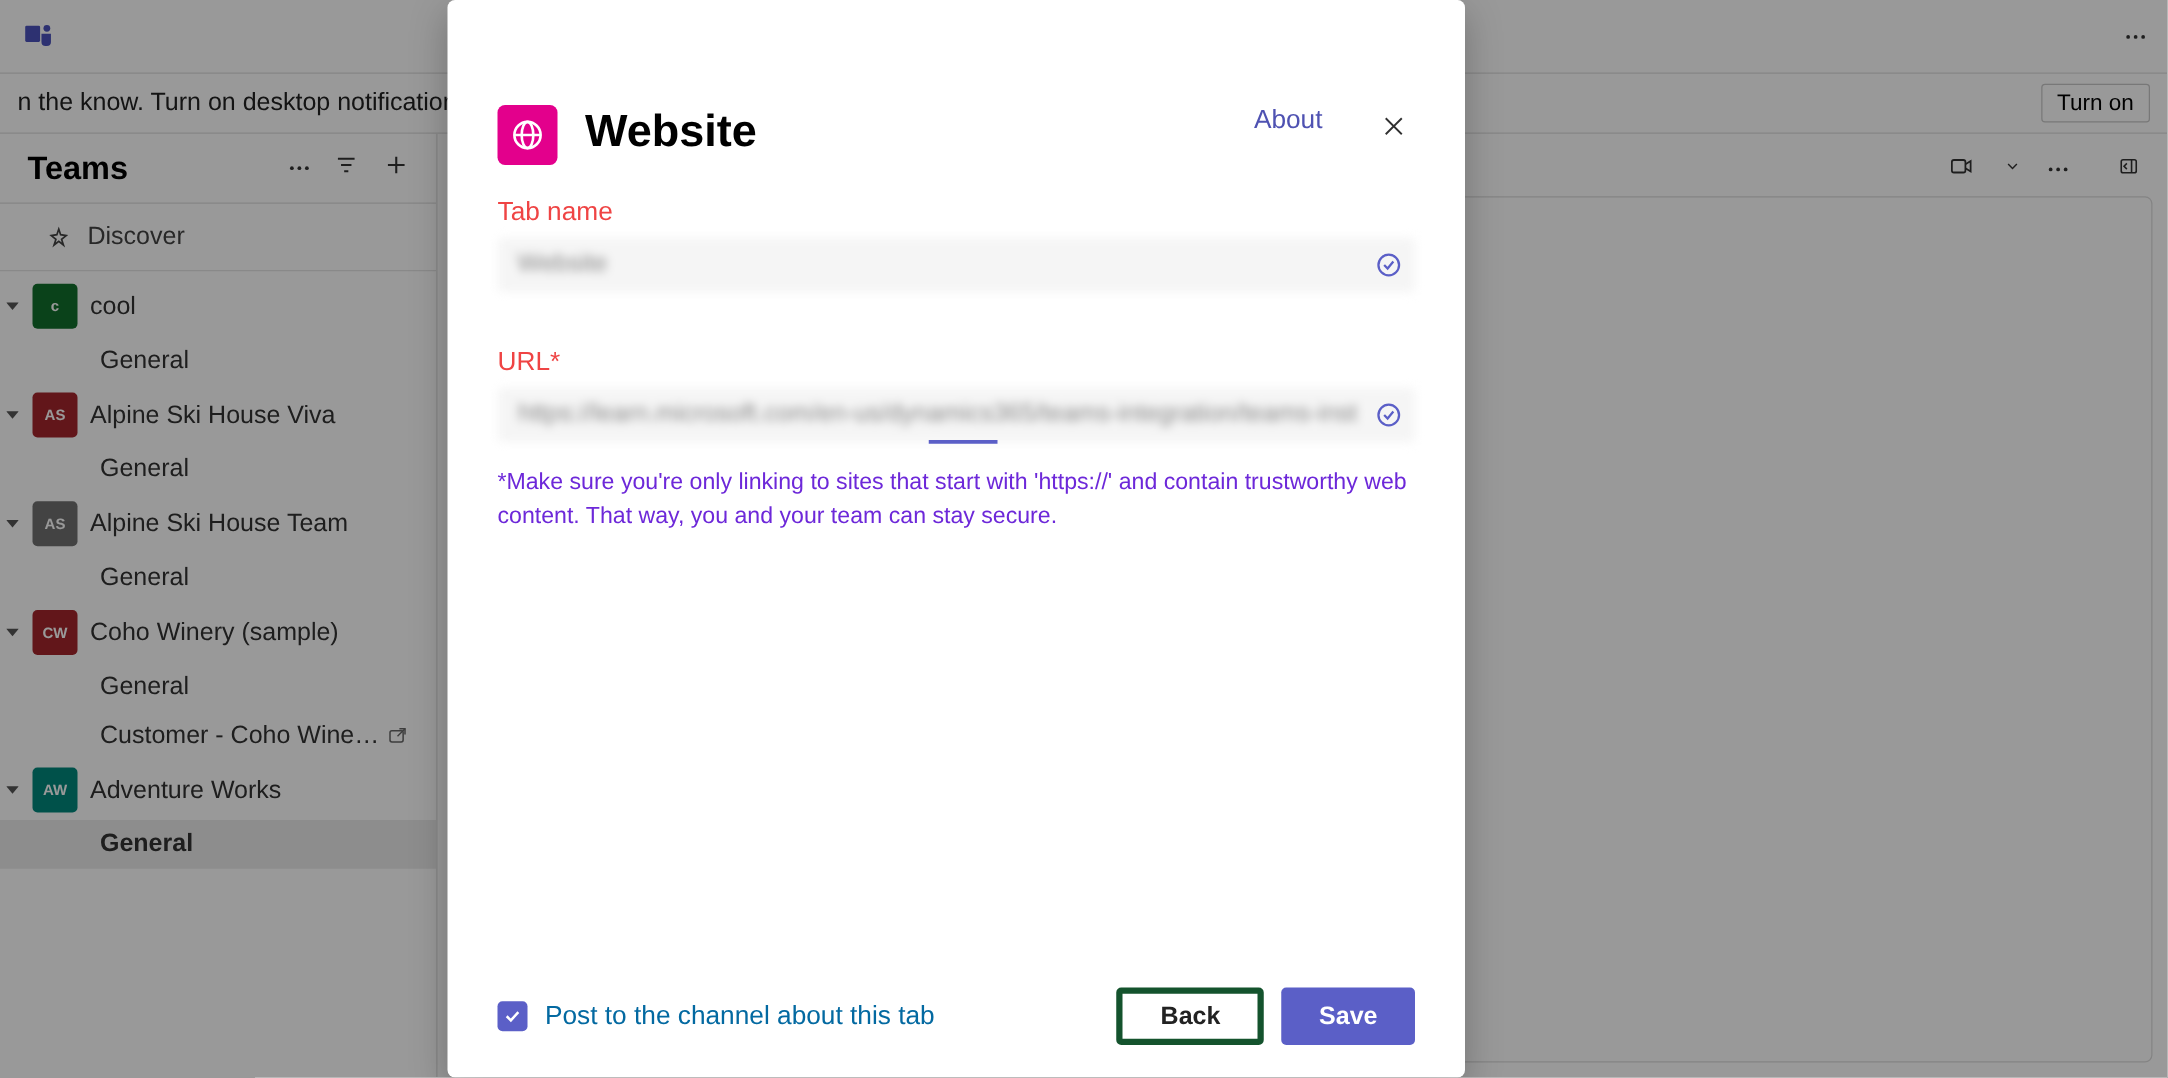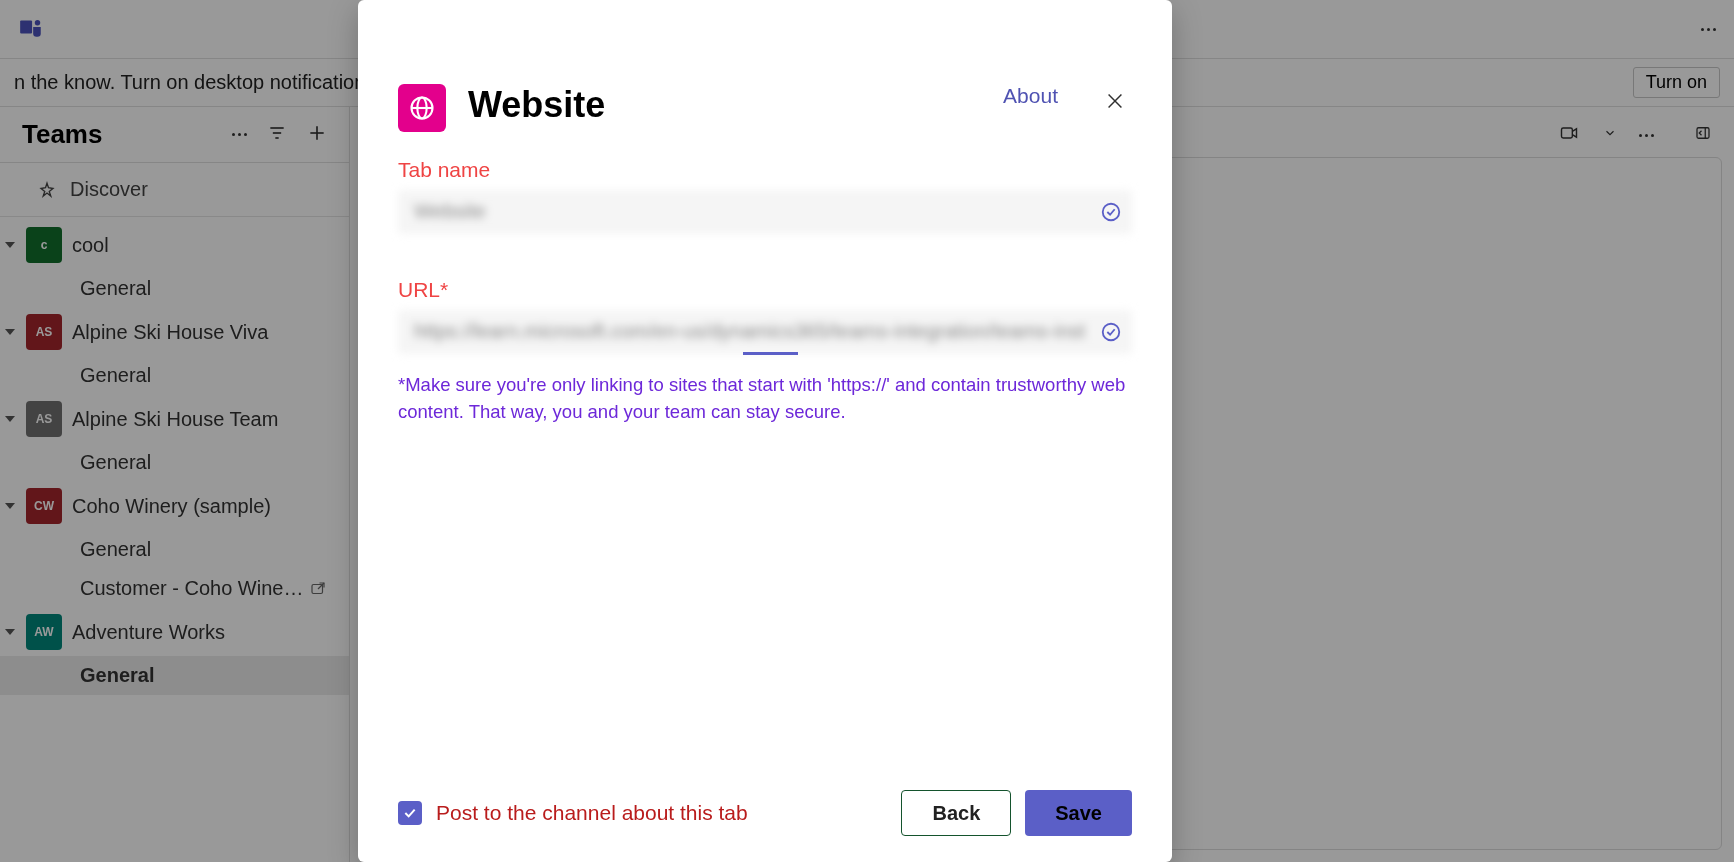--- a/index.html
+++ b/index.html
@@ -135,29 +135,29 @@
 
   .modal-footer {
     margin-top:auto; display:flex; align-items:center; gap:14px;
   }
   .post-check { display:flex; align-items:center; gap:14px; }
   .checkbox {
     width:24px; height:24px; background:#5b5fc7; border-radius:4px;
     display:flex; align-items:center; justify-content:center;
   }
   .checkbox svg { width:16px; height:16px; color:#fff; }
-  .post-check-label { font-size:21px; color:#b91c1c; }
+  .post-check-label { font-size:21px; color:#0369a1; }
   .footer-buttons { margin-left:auto; display:flex; gap:14px; }
   .btn {
     height:46px; padding:0 30px; border-radius:4px;
     font-size:20px; font-weight:600; cursor:pointer;
     display:flex; align-items:center; justify-content:center;
   }
-  .btn-secondary { background:#fff; border:1px solid #14532d; color:#222; }
-  .btn-primary { background:#5b5fc7; border:none; color:#000000; }
+  .btn-secondary { background:#fff; border:5px solid #14532d; color:#222; }
+  .btn-primary { background:#5b5fc7; border:none; color:#ffffff; }
 </style>
 </head>
 <body>
 
 <div class="app-topbar">
   <span>
     <svg class="teams-logo" viewBox="0 0 24 24" fill="currentColor">
         <rect x="2" y="6" width="11" height="12" rx="1"></rect>
         <circle cx="18" cy="8" r="2.5"></circle>
         <path d="M14 12 h7 v6 a3 3 0 0 1 -3 3 h-1 a3 3 0 0 1 -3 -3 z"></path>

